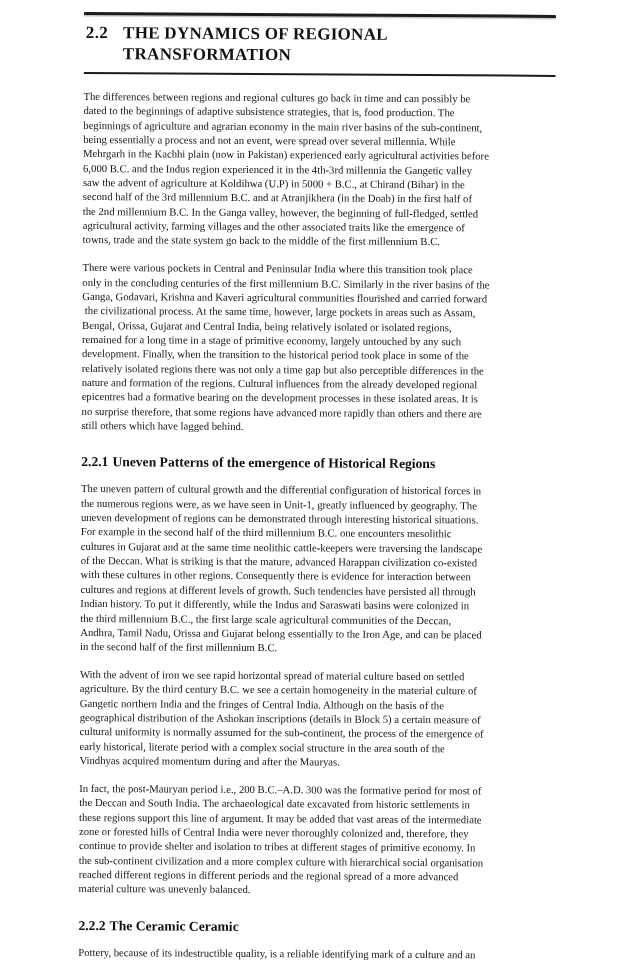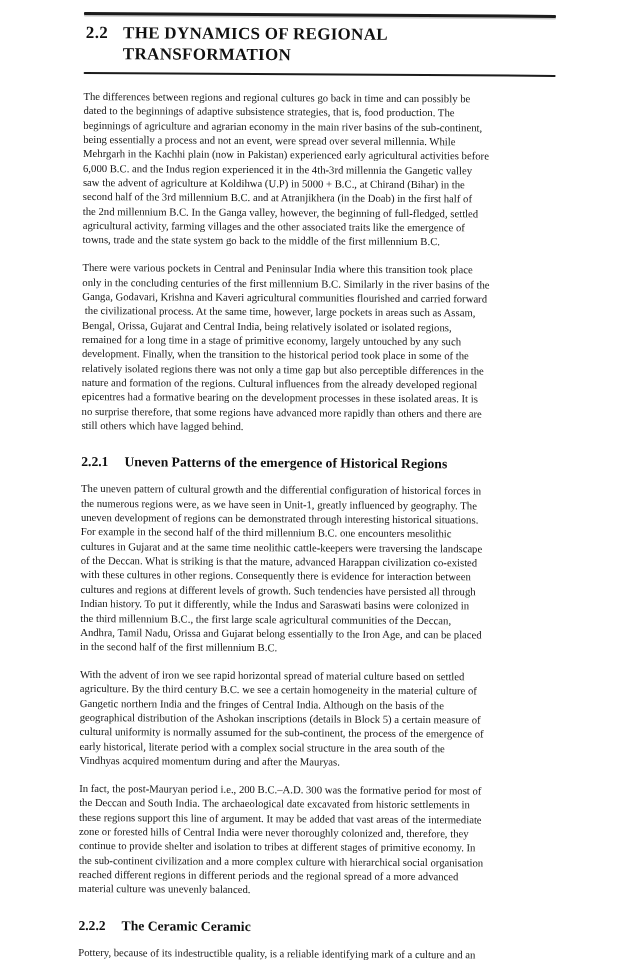--- a/index.html
+++ b/index.html
@@ -55,21 +55,21 @@
   .section-heading {
     display: flex;
     align-items: baseline;
     font-weight: bold;
     font-size: 13.6px;
     line-height: 17px;
     margin: 21px 0 11px 0;
     color: #101010;
     white-space: nowrap;
   }
-  .sec-num { margin-right: 16px; }
+  .sec-num { margin-right: 4px; }
 </style>
 </head>
 <body>
 
 <div class="page">
   <div class="content">
 
     <header>
       <div class="rule top"></div>
       <div class="chapter-title">

